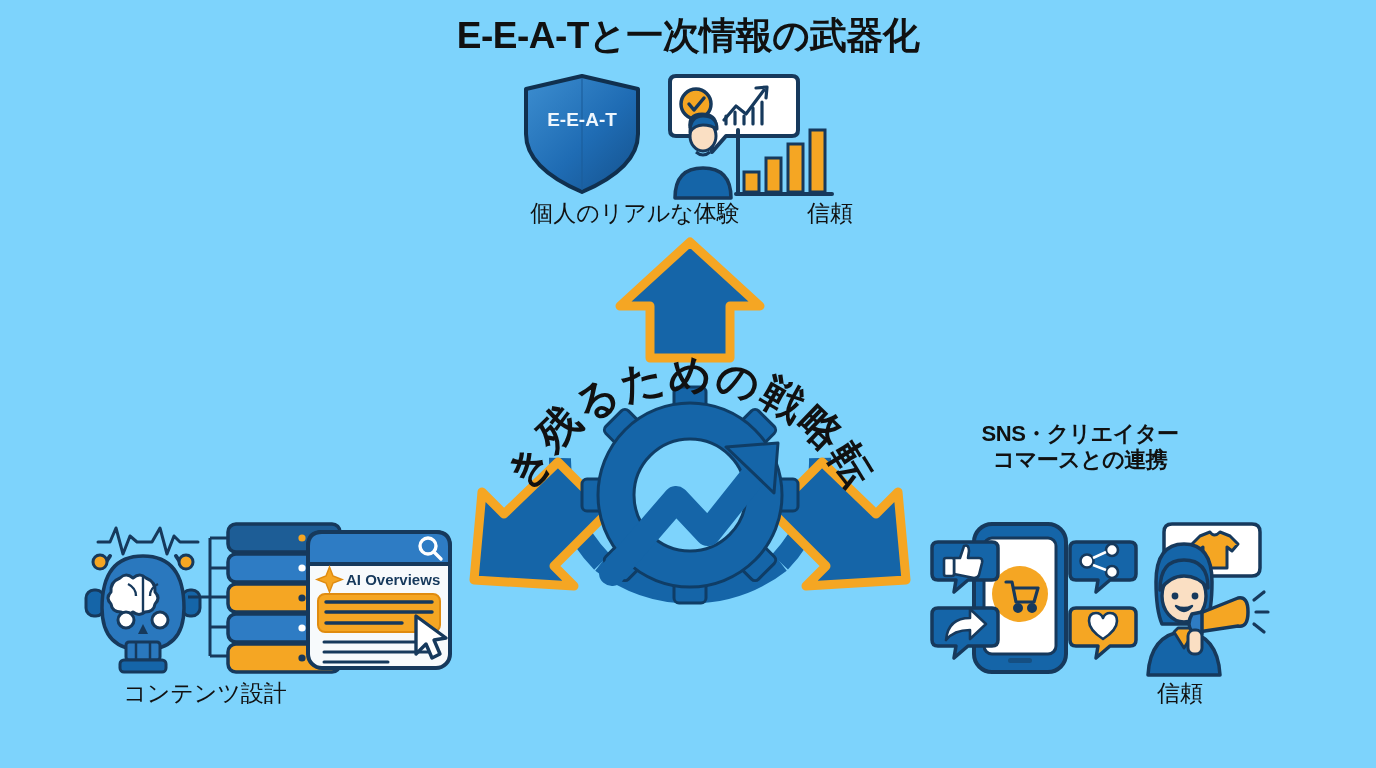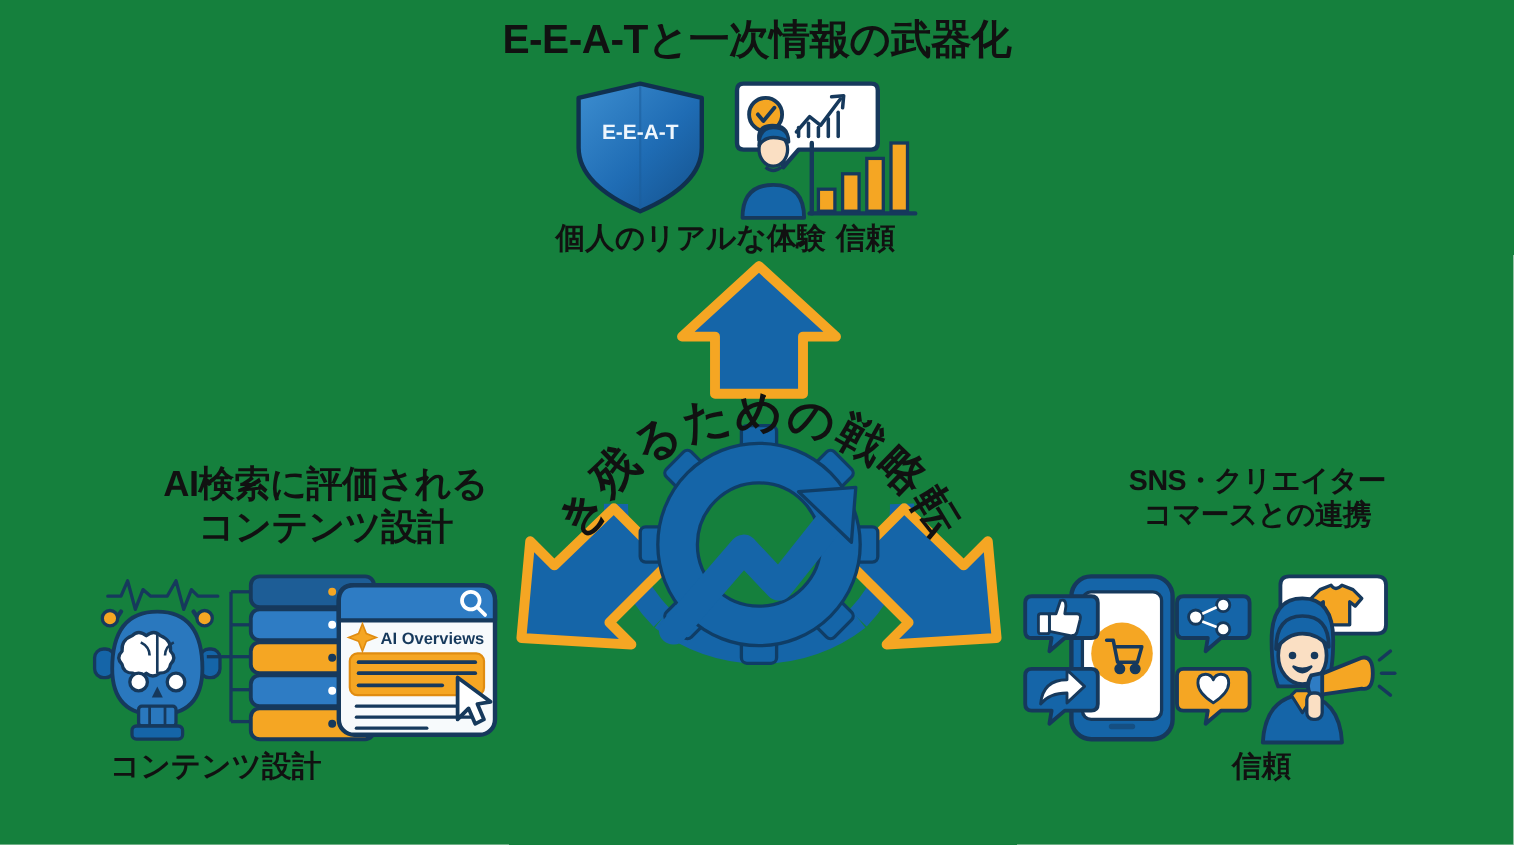--- a/index.html
+++ b/index.html
@@ -8,21 +8,21 @@
     padding: 0;
     background: #ffffff;
   }
   body {
     font-family: "Liberation Sans", "DejaVu Sans", sans-serif;
   }
   #stage {
     position: relative;
     width: 1376px;
     height: 768px;
-    background: #15803d;
+    background: #7dd3fc;
     overflow: hidden;
   }
 
   
   .heading {
     position: absolute;
     font-weight: bold;
     color: #111111;
     text-align: center;
     letter-spacing: -0.5px;
@@ -35,33 +35,33 @@
     top: 14px;
     font-size: 37px;
   }
   #title-left {
     left: 96px;
     top: 421px;
     width: 400px;
     font-size: 33px;
   }
   #title-right {
-    left: 943px;
+    left: 880px;
     top: 421px;
     width: 400px;
-    font-size: 26px;
+    font-size: 22px;
   }
 
   
   .caption {
     position: absolute;
-    font-weight: bold;
+    font-weight: normal;
     color: #111111;
-    font-size: 27px;
-    text-align: left;
+    font-size: 23px;
+    text-align: center;
     white-space: nowrap;
   }
   #cap-top-1 { left: 505px; top: 198px; width: 260px; }
   #cap-top-2 { left: 760px; top: 198px; width: 140px; }
   #cap-left-1 { left: 100px; top: 678px; width: 210px; }
   #cap-left-2 { left: 320px; top: 678px; width: 130px; }
   #cap-right-1 { left: 920px; top: 678px; width: 190px; }
   #cap-right-2 { left: 1120px; top: 678px; width: 120px; }
 
   
@@ -178,22 +178,20 @@
         <path d="M-78 78 L-14 4 L18 38 L72 -30" fill="none" stroke="#0f3d66" stroke-width="29" stroke-linecap="round" stroke-linejoin="round" opacity="0"></path>
         <path d="M36 -48 L88 -52 L84 -2 Z" fill="#1565a8" stroke="#0f3d66" stroke-width="3" stroke-linejoin="round"></path>
       </g>
 
       <text font-size="42" font-weight="bold" fill="#111111" font-family="Liberation Sans, DejaVu Sans, sans-serif" letter-spacing="2">
         <textPath href="#arcPath" startOffset="50%" text-anchor="middle">生き残るための戦略転換</textPath>
       </text>
     </svg>
   </div>
 
-  <div class="heading" id="title-left">AI検索に評価される
-コンテンツ設計</div>
 
   <div class="art" id="art-left">
     <svg width="380" height="155" viewBox="0 0 380 155">
 
       <g fill="none" stroke="#16395c" stroke-width="3" stroke-linecap="round" stroke-linejoin="round">
         <path d="M18 22 L30 22 L36 8 L43 34 L50 16 L57 22 L72 22 L80 8 L87 34 L94 16 L100 22 L118 22"></path>
       </g>
 
       <g>
         <line x1="22" y1="48" x2="30" y2="36" stroke="#16395c" stroke-width="4" stroke-linecap="round"></line>

